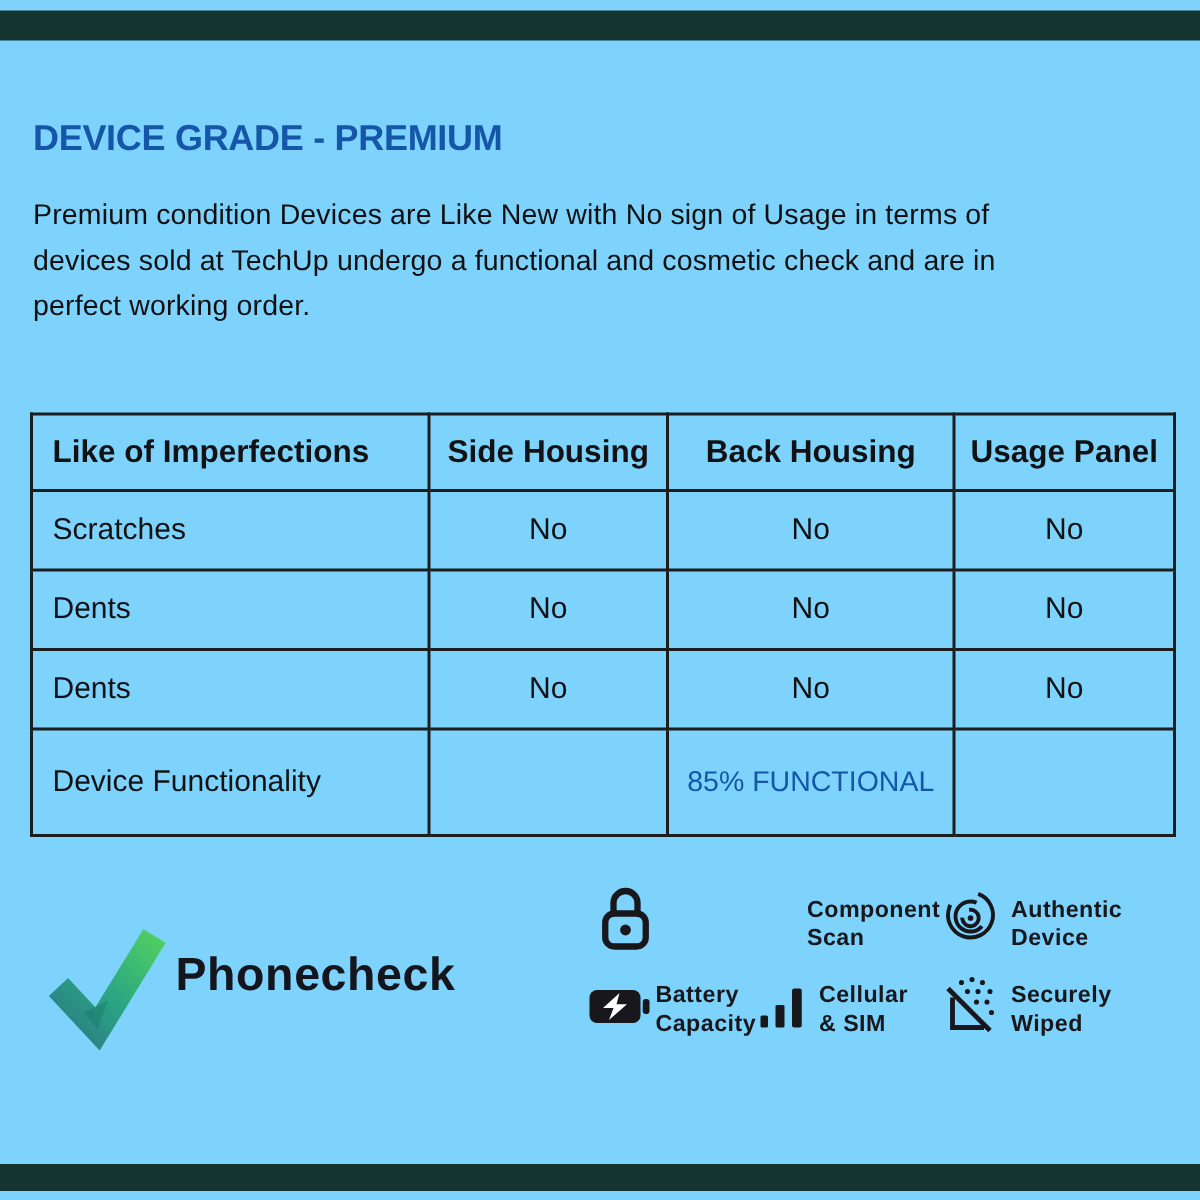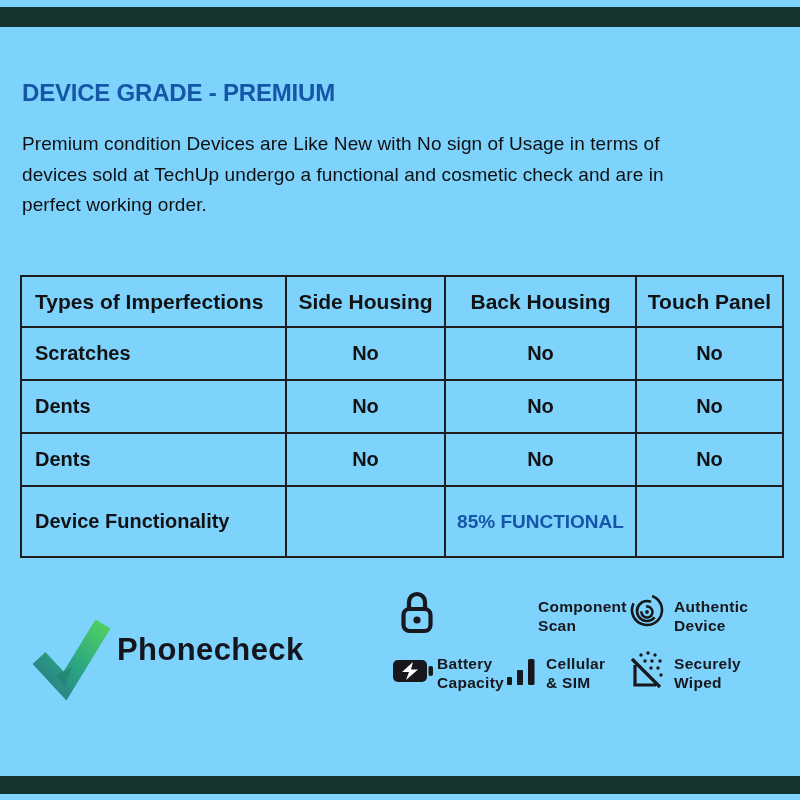--- a/index.html
+++ b/index.html
@@ -13,21 +13,21 @@
   .page-title{position:absolute;left:22px;top:79px;font-size:24px;font-weight:bold;
               letter-spacing:-0.2px;color:var(--accent,#1556a9);}
 
   .desc{position:absolute;left:22px;top:129px;width:700px;font-size:19px;line-height:30.5px;
         color:#101012;letter-spacing:0.1px;}
 
   .tbl-wrap{position:absolute;left:20px;top:275px;}
   table{border-collapse:collapse;table-layout:fixed;width:762px;}
   td,th{border:2px solid #1d1d1d;vertical-align:middle;padding:0;overflow:hidden;}
   th{font-size:21px;font-weight:bold;}
-  td{font-size:20px;font-weight:bold;}
+  td{font-size:20px;font-weight:normal;}
   .col0{width:265px;} .col1{width:159px;} .col2{width:191px;} .col3{width:147px;}
   .left{text-align:left;padding-left:13px;}
   .center{text-align:center;border-radius:16px;}
   tr.hrow{height:51px;}
   tr.r{height:53px;}
   tr.r-last{height:71px;}
   td.functional{font-size:19px;color:var(--accent,#1556a9);text-align:center;}
 
   .brand-check{position:absolute;left:31px;top:612px;}
   .brand-name{position:absolute;left:117px;top:632px;font-size:31px;font-weight:bold;
@@ -60,24 +60,24 @@
   <div class="tbl-wrap">
     <table>
       <colgroup>
           <col class="col0">
           <col class="col1">
           <col class="col2">
           <col class="col3">
         </colgroup>
       <thead>
         <tr class="hrow">
-          <th class="left">Types of Imperfections</th>
+          <th class="left">Like of Imperfections</th>
           <th class="center">Side Housing</th>
           <th class="center">Back Housing</th>
-          <th class="center">Touch Panel</th>
+          <th class="center">Usage Panel</th>
         </tr>
       </thead>
       <tbody>
         <tr class="r">
           <td class="left">Scratches</td>
           <td class="center">No</td>
           <td class="center">No</td>
           <td class="center">No</td>
         </tr>
         <tr class="r">

